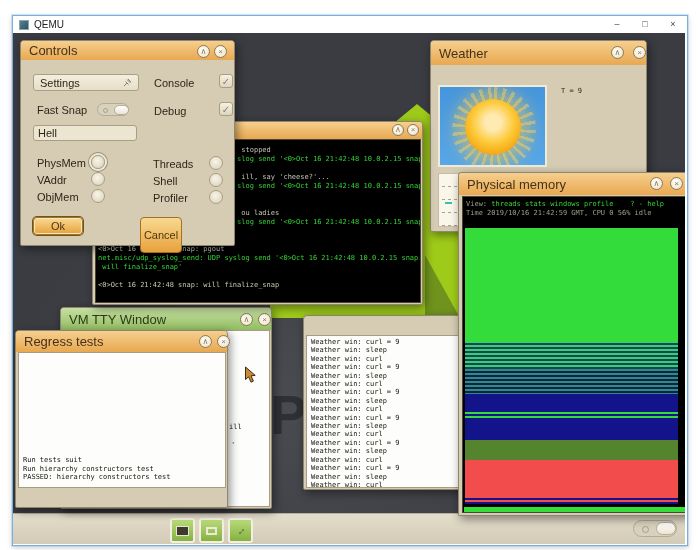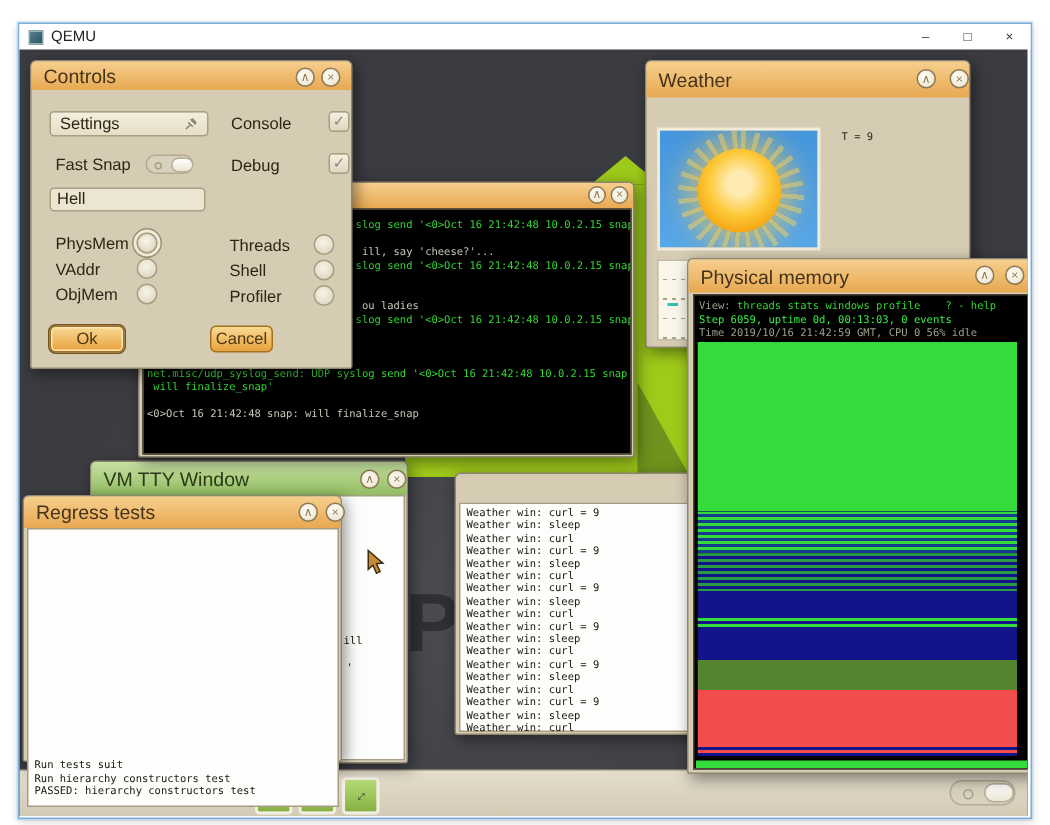--- a/index.html
+++ b/index.html
@@ -110,20 +110,21 @@
       <div class="wgraph" style="left:7px;top:132px;width:109px;height:54px">
         <span class="tick" style="left:6px;top:28px"></span>
       </div>
     </div>
 
     <div class="win" style="left:79px;top:88px;width:331px;height:184px;z-index:11">
       <div class="tbar orange" style="height:17px"></div>
       <span class="wbtn" style="left:299px;top:2px;width:12px;height:12px;line-height:10px">∧</span>
       <span class="wbtn" style="left:314px;top:2px;width:12px;height:12px;line-height:10px">×</span>
       <div class="term" style="left:2px;top:17px;width:326px;height:164px;padding:6px 0 0 2px">
+          <div class="tl g">                                  stopped</div>
           <div class="tl s">                                 slog send '&lt;0&gt;Oct 16 21:42:48 10.0.2.15 snap:</div>
           <div class="tl g"></div>
           <div class="tl g">                                  ill, say 'cheese?'...</div>
           <div class="tl s">                                 slog send '&lt;0&gt;Oct 16 21:42:48 10.0.2.15 snap:</div>
           <div class="tl g"></div>
           <div class="tl g"></div>
           <div class="tl g">                                  ou ladies</div>
           <div class="tl s">                                 slog send '&lt;0&gt;Oct 16 21:42:48 10.0.2.15 snap:</div>
           <div class="tl g"></div>
           <div class="tl g"></div>
@@ -170,42 +171,42 @@
       <span class="rad" style="left:70px;top:131px"></span>
       <span class="clabel" style="left:132px;top:134px">Shell</span>
       <span class="rad" style="left:188px;top:132px"></span>
 
       <span class="clabel" style="left:16px;top:150px">ObjMem</span>
       <span class="rad" style="left:70px;top:148px"></span>
       <span class="clabel" style="left:132px;top:151px">Profiler</span>
       <span class="rad" style="left:188px;top:149px"></span>
 
       <div class="btn focus" style="left:12px;top:176px;width:50px;height:18px">Ok</div>
-      <div class="btn" style="left:119px;top:176px;width:42px;height:18px">Cancel</div>
+      <div class="btn" style="left:119px;top:176px;width:42px;height:36px">Cancel</div>
     </div>
 
     <div class="win" style="left:47px;top:274px;width:212px;height:202px;z-index:10">
       <div class="tbar green" style="height:22px">
         <span>VM TTY Window</span>
       </div>
       <span class="wbtn" style="left:179px;top:5px">∧</span>
       <span class="wbtn" style="left:197px;top:5px">×</span>
       <div class="white-body" style="left:2px;top:22px;width:207px;height:177px">
         <span class="abs rl" style="left:165px;top:92px">ill</span>
         <span class="abs rl" style="left:167px;top:110px">'</span>
       </div>
     </div>
 
     <div class="win" style="left:2px;top:297px;width:213px;height:178px;z-index:11">
       <div class="tbar orange" style="height:21px">
         <span>Regress tests</span>
       </div>
       <span class="wbtn" style="left:183px;top:4px">∧</span>
       <span class="wbtn" style="left:201px;top:4px">×</span>
-      <div class="white-body" style="left:2px;top:21px;width:208px;height:186px">
+      <div class="white-body" style="left:2px;top:21px;width:208px;height:136px">
         <div class="abs" style="left:4px;bottom:5px">
             <div class="rl">Run tests suit</div>
             <div class="rl">Run hierarchy constructors test</div>
             <div class="rl">PASSED: hierarchy constructors test</div>
           </div>
       </div>
     </div>
 
     <div class="win" style="left:290px;top:282px;width:165px;height:175px;z-index:10">
       <div class="white-body" style="left:2px;top:19px;width:159px;height:153px;padding:2px 0 0 4px">
@@ -231,21 +232,20 @@
     </div>
 
     <div class="win" style="left:445px;top:139px;width:232px;height:344px;z-index:15;border-right:1px solid #eef2f5">
       <div class="tbar orange" style="height:22px">
         <span>Physical memory</span>
       </div>
       <span class="wbtn" style="left:191px;top:4px">∧</span>
       <span class="wbtn" style="left:211px;top:4px">×</span>
       <div class="term" style="left:3px;top:23px;width:225px;height:317px;padding:3px 0 0 3px">
         <div class="pm"><span class="vl">View: </span><span class="vs">threads stats windows profile    ? - help</span></div>
-        <div class="pm step">Step 6059, uptime 0d, 00:13:03, 0 events</div>
         <div class="pm time">Time 2019/10/16 21:42:59 GMT, CPU 0 56% idle</div>
         <div class="pmmap" style="left:2px;top:31px;width:213px;height:276px">
             <div style="height: 41%; background: rgb(51, 220, 58);"></div>
             <div style="height: 10%; background: repeating-linear-gradient(rgb(51, 220, 58) 0px, rgb(51, 220, 58) 2px, rgb(23, 58, 142) 2px, rgb(23, 58, 142) 4px);"></div>
             <div style="height: 9%; background: repeating-linear-gradient(rgb(42, 154, 69) 0px, rgb(42, 154, 69) 2px, rgb(20, 20, 138) 2px, rgb(20, 20, 138) 4px);"></div>
             <div style="height: 6.5%; background: rgb(20, 20, 138);"></div>
             <div style="height: 2.5%; background: repeating-linear-gradient(rgb(51, 220, 58) 0px, rgb(51, 220, 58) 2px, rgb(20, 20, 138) 2px, rgb(20, 20, 138) 4px);"></div>
             <div style="height: 8%; background: rgb(20, 20, 138);"></div>
             <div style="height: 7%; background: rgb(85, 132, 46);"></div>
             <div style="height: 14%; background: rgb(242, 76, 76);"></div>

